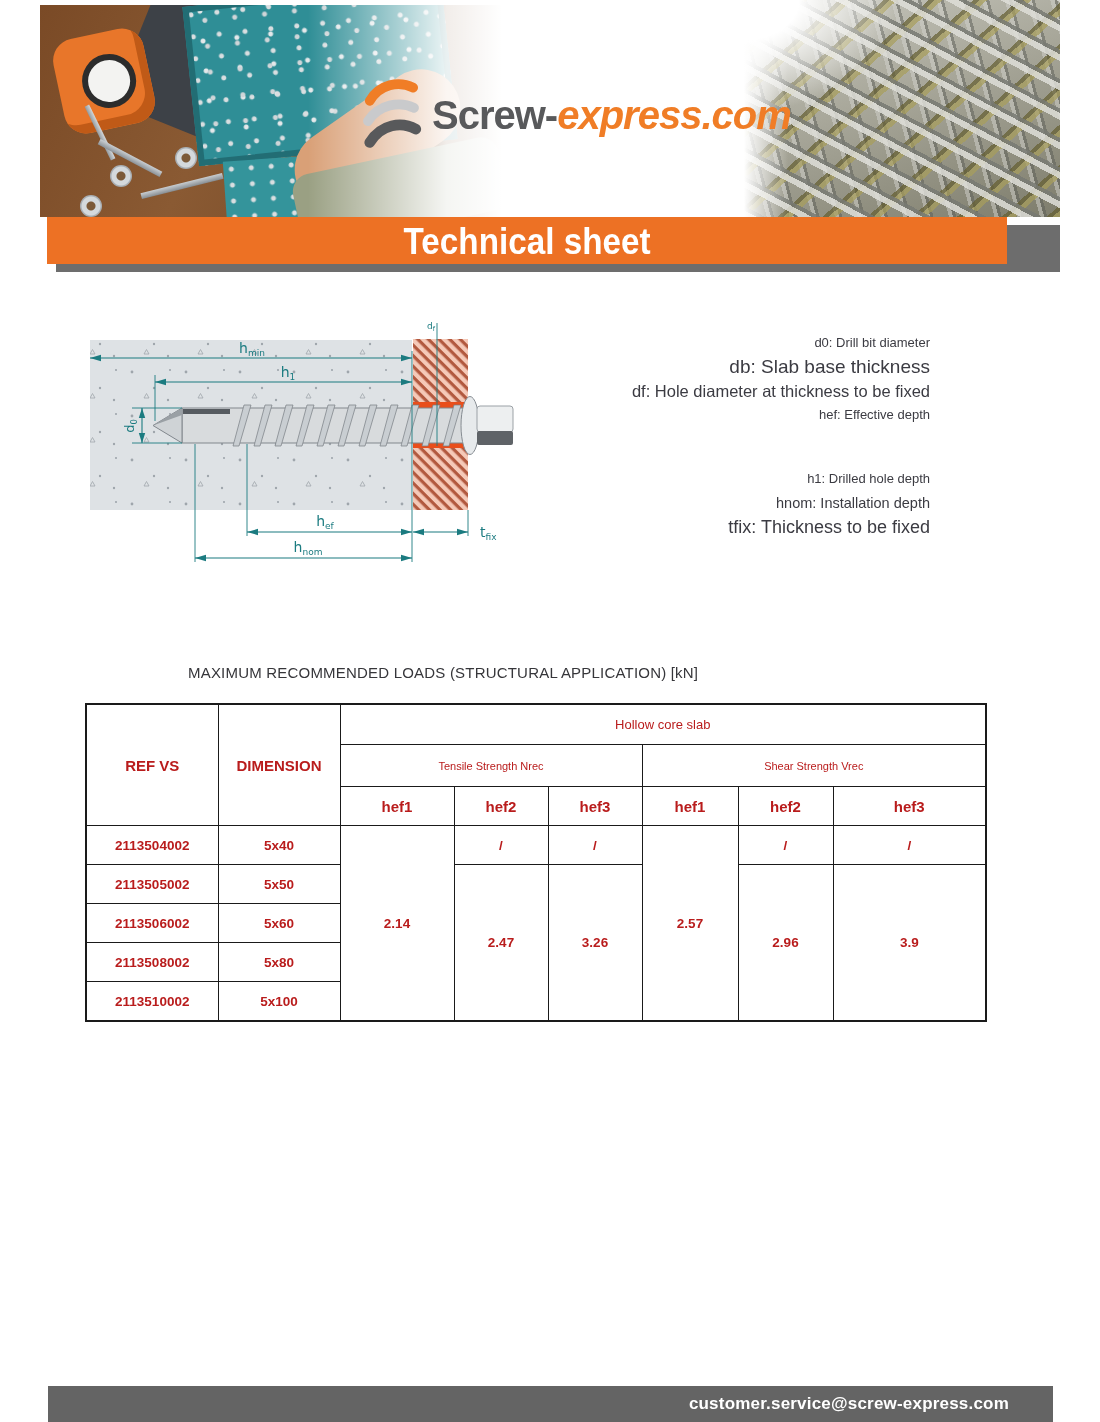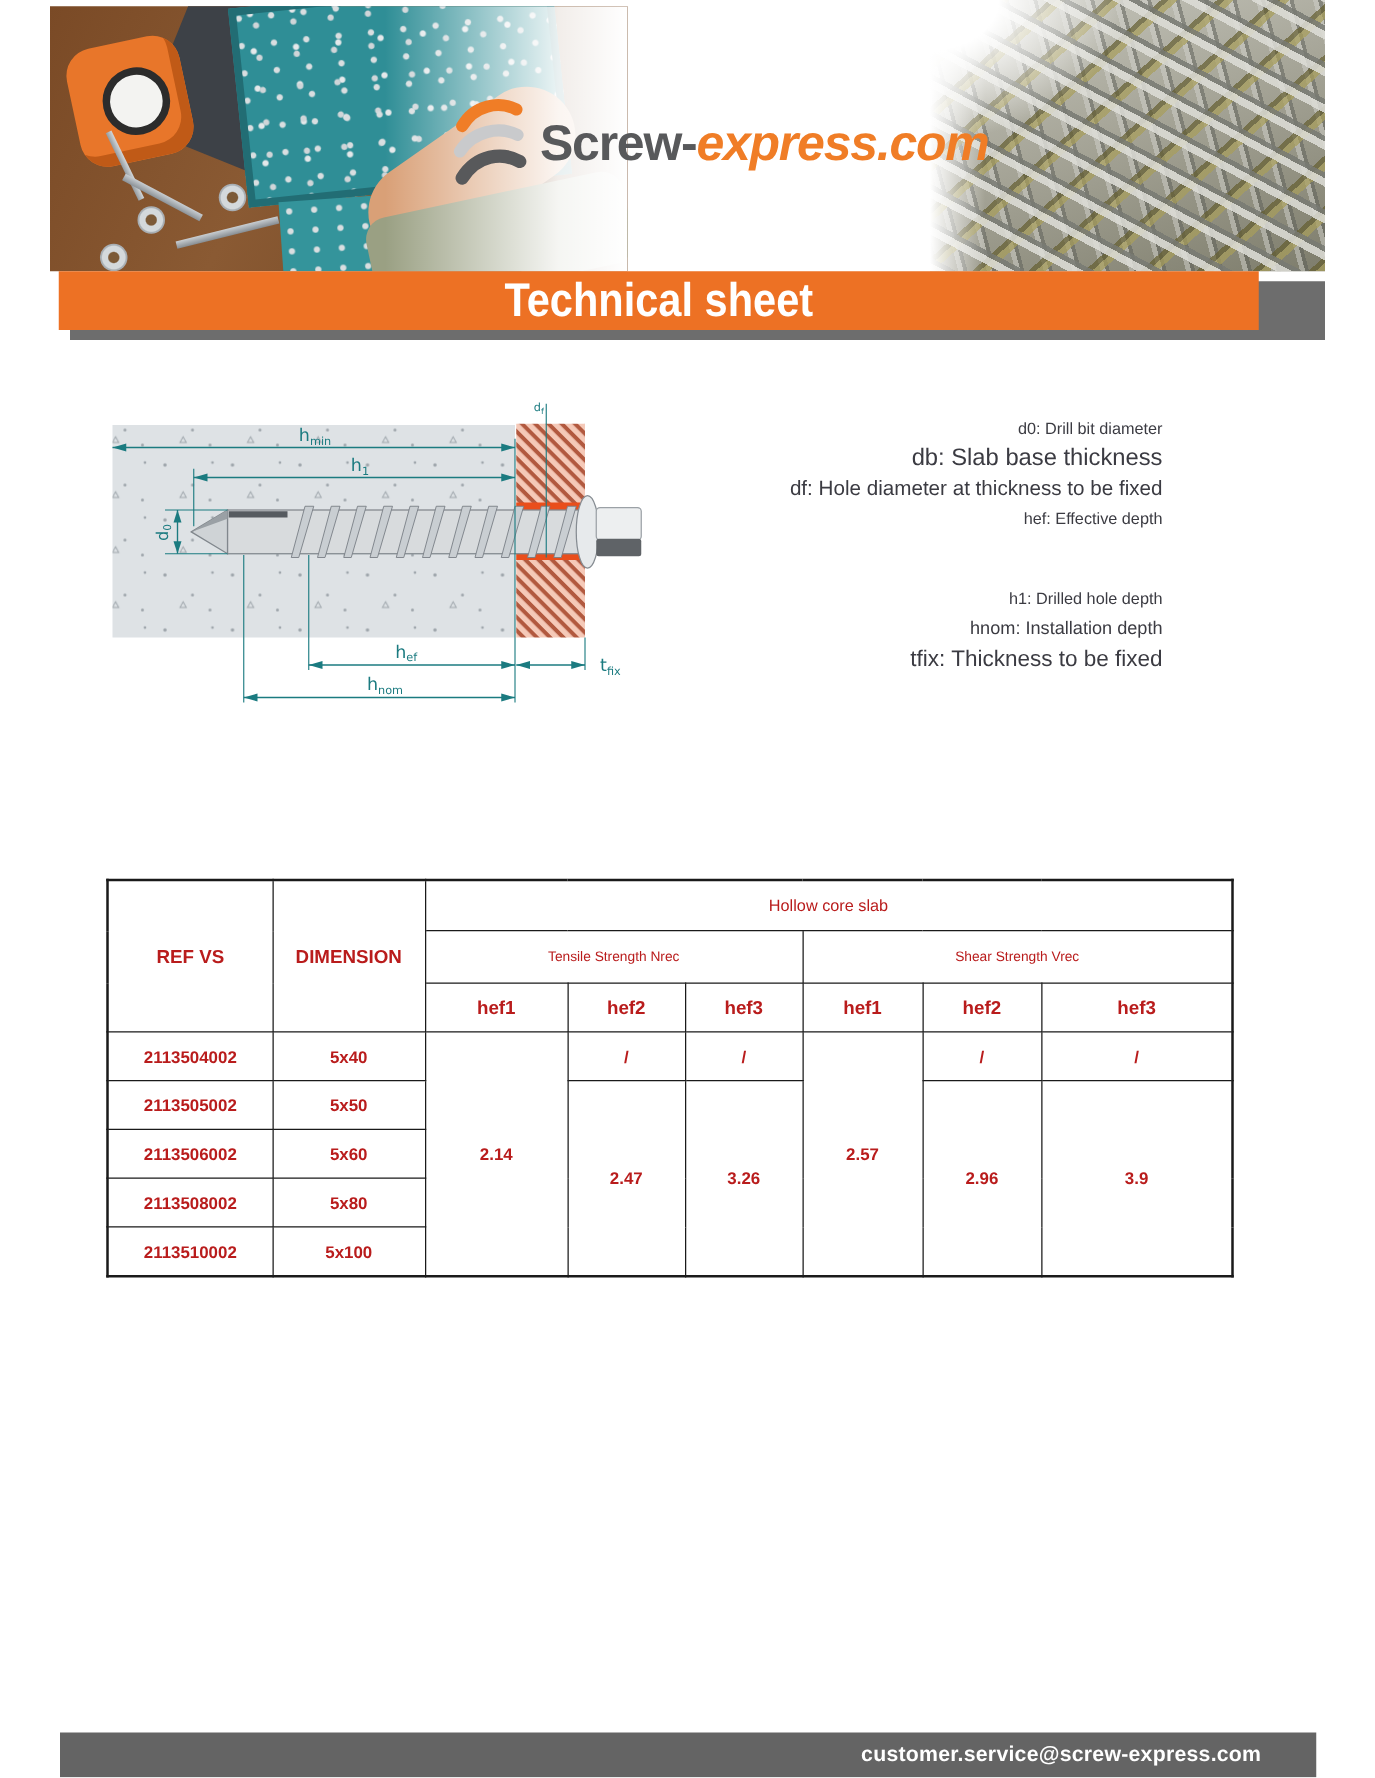--- a/index.html
+++ b/index.html
@@ -228,20 +228,21 @@
   <div class="legend">
     <div>d0: Drill bit diameter</div>
     <div>db: Slab base thickness</div>
     <div>df: Hole diameter at thickness to be fixed</div>
     <div>hef: Effective depth</div>
     <div>h1: Drilled hole depth</div>
     <div>hnom: Installation depth</div>
     <div>tfix: Thickness to be fixed</div>
   </div>
 
+  <div class="table-title">MAXIMUM RECOMMENDED LOADS (STRUCTURAL APPLICATION) [kN]</div>
 
   <table class="loads">
     <colgroup>
       <col style="width:132px">
         <col style="width:122px">
         <col style="width:114px">
         <col style="width:94px">
       <col style="width:94px">
         <col style="width:96px">
         <col style="width:95px">

